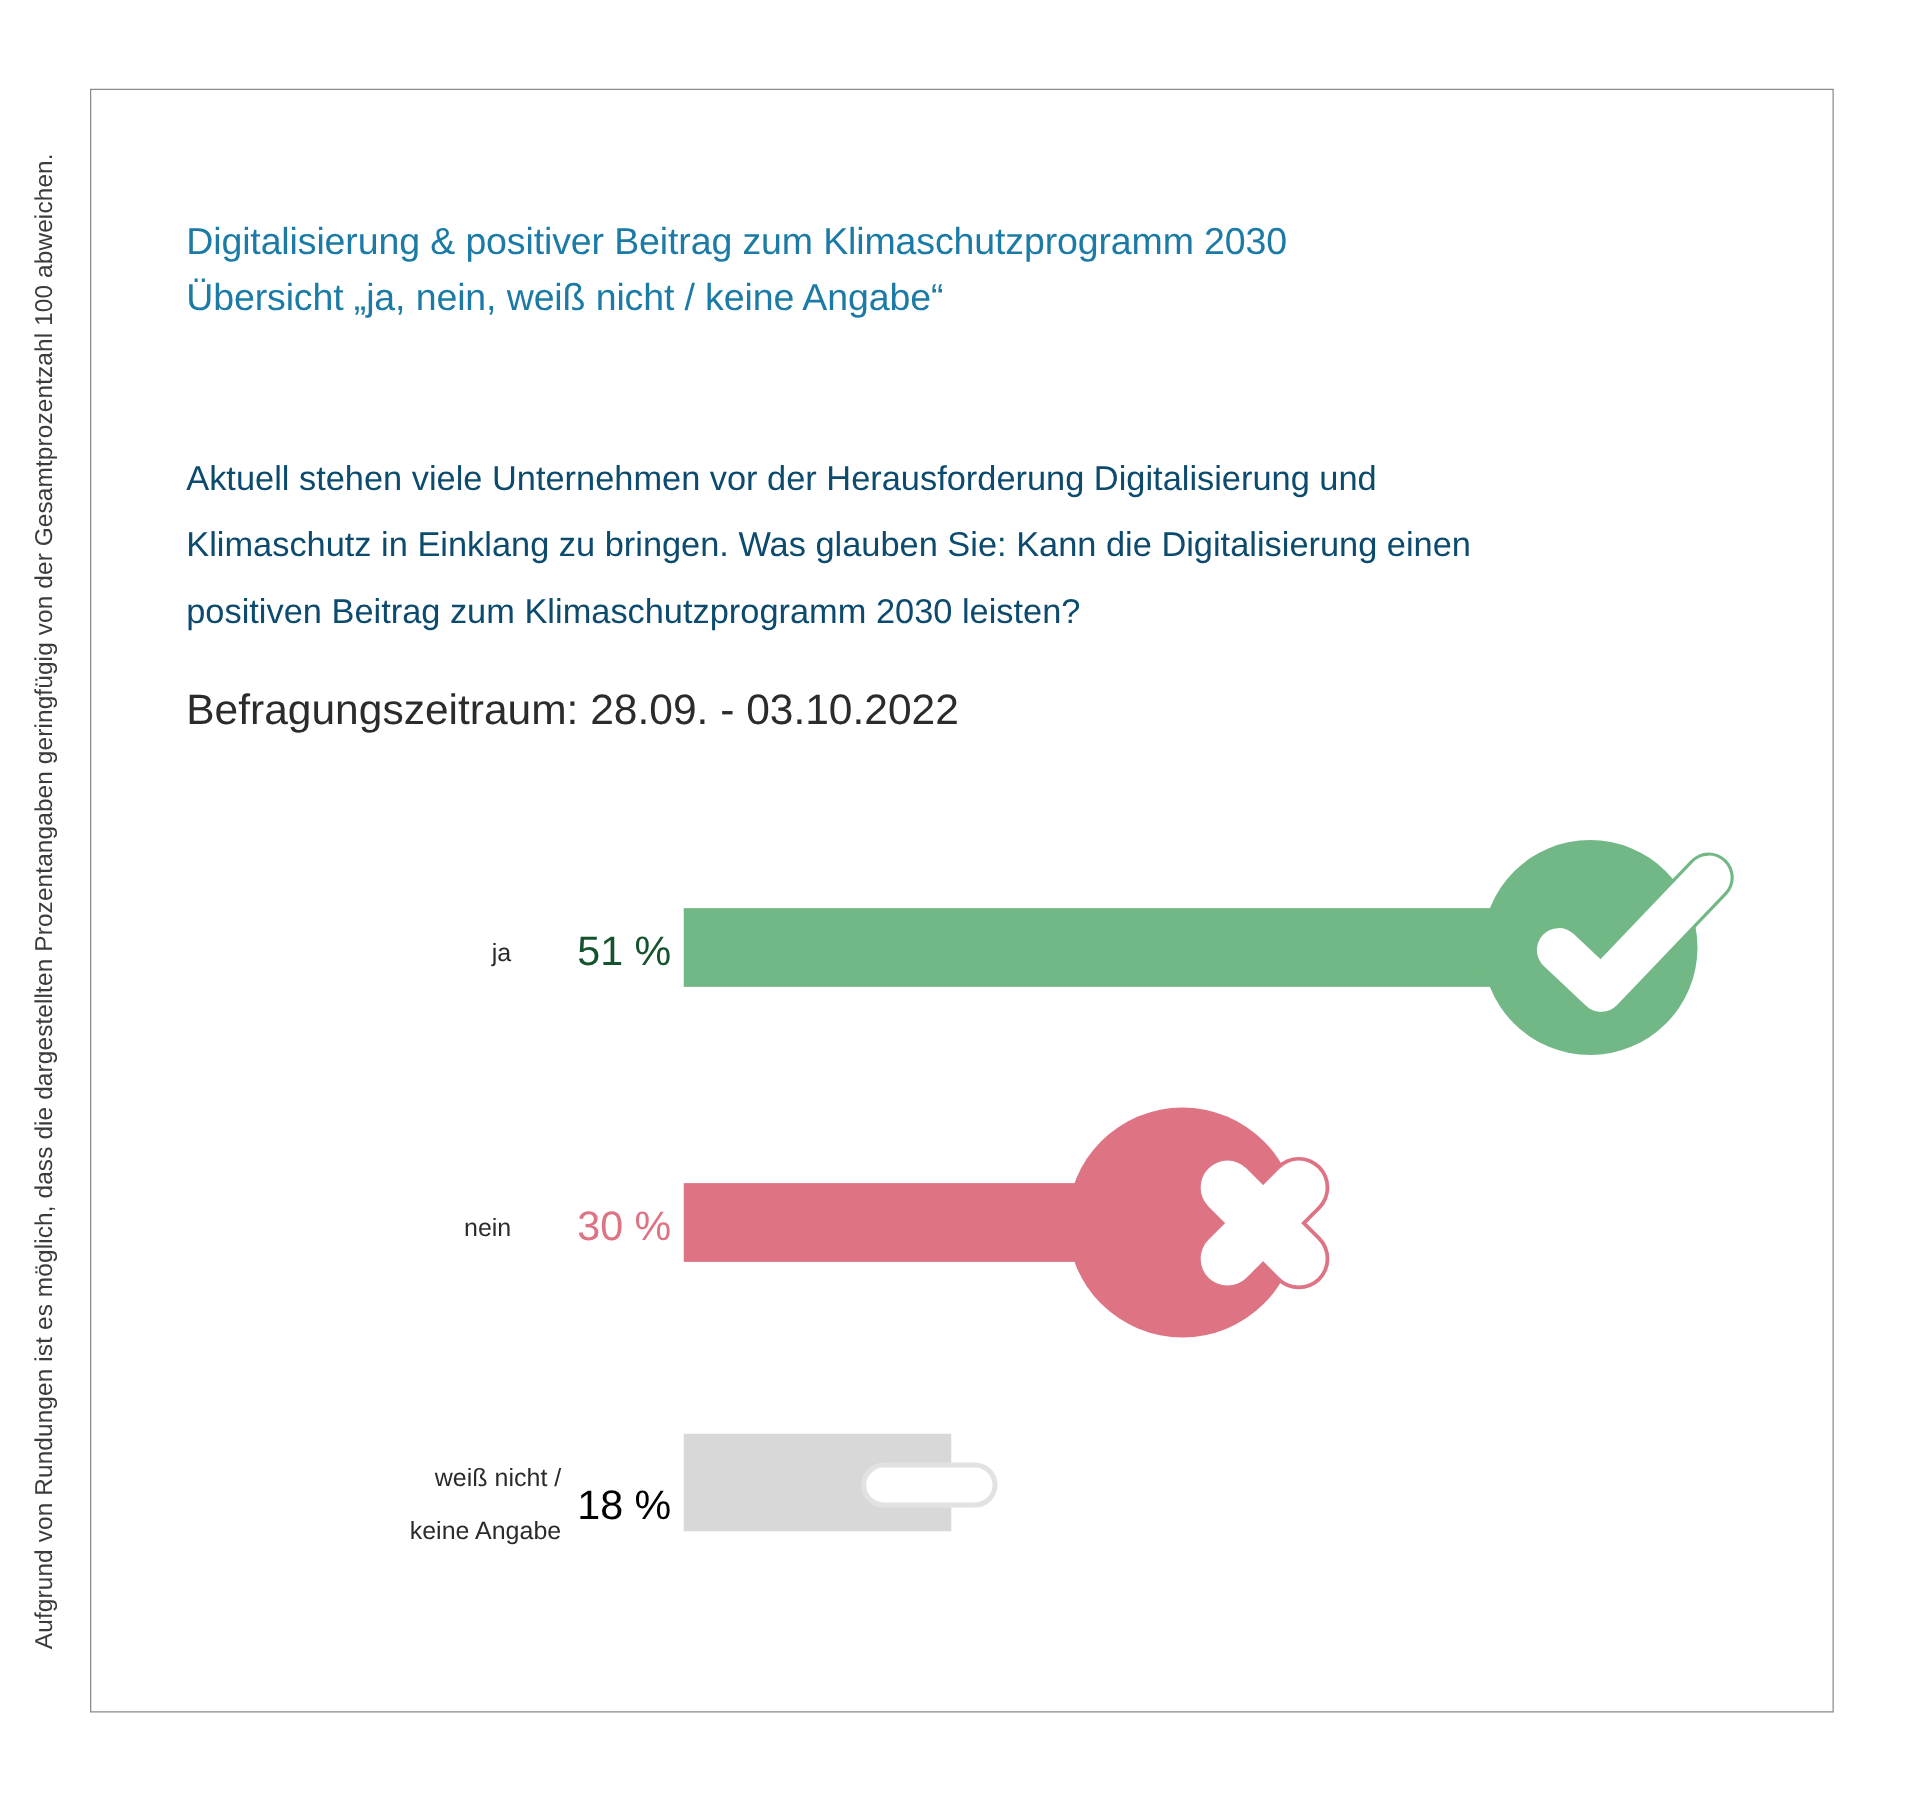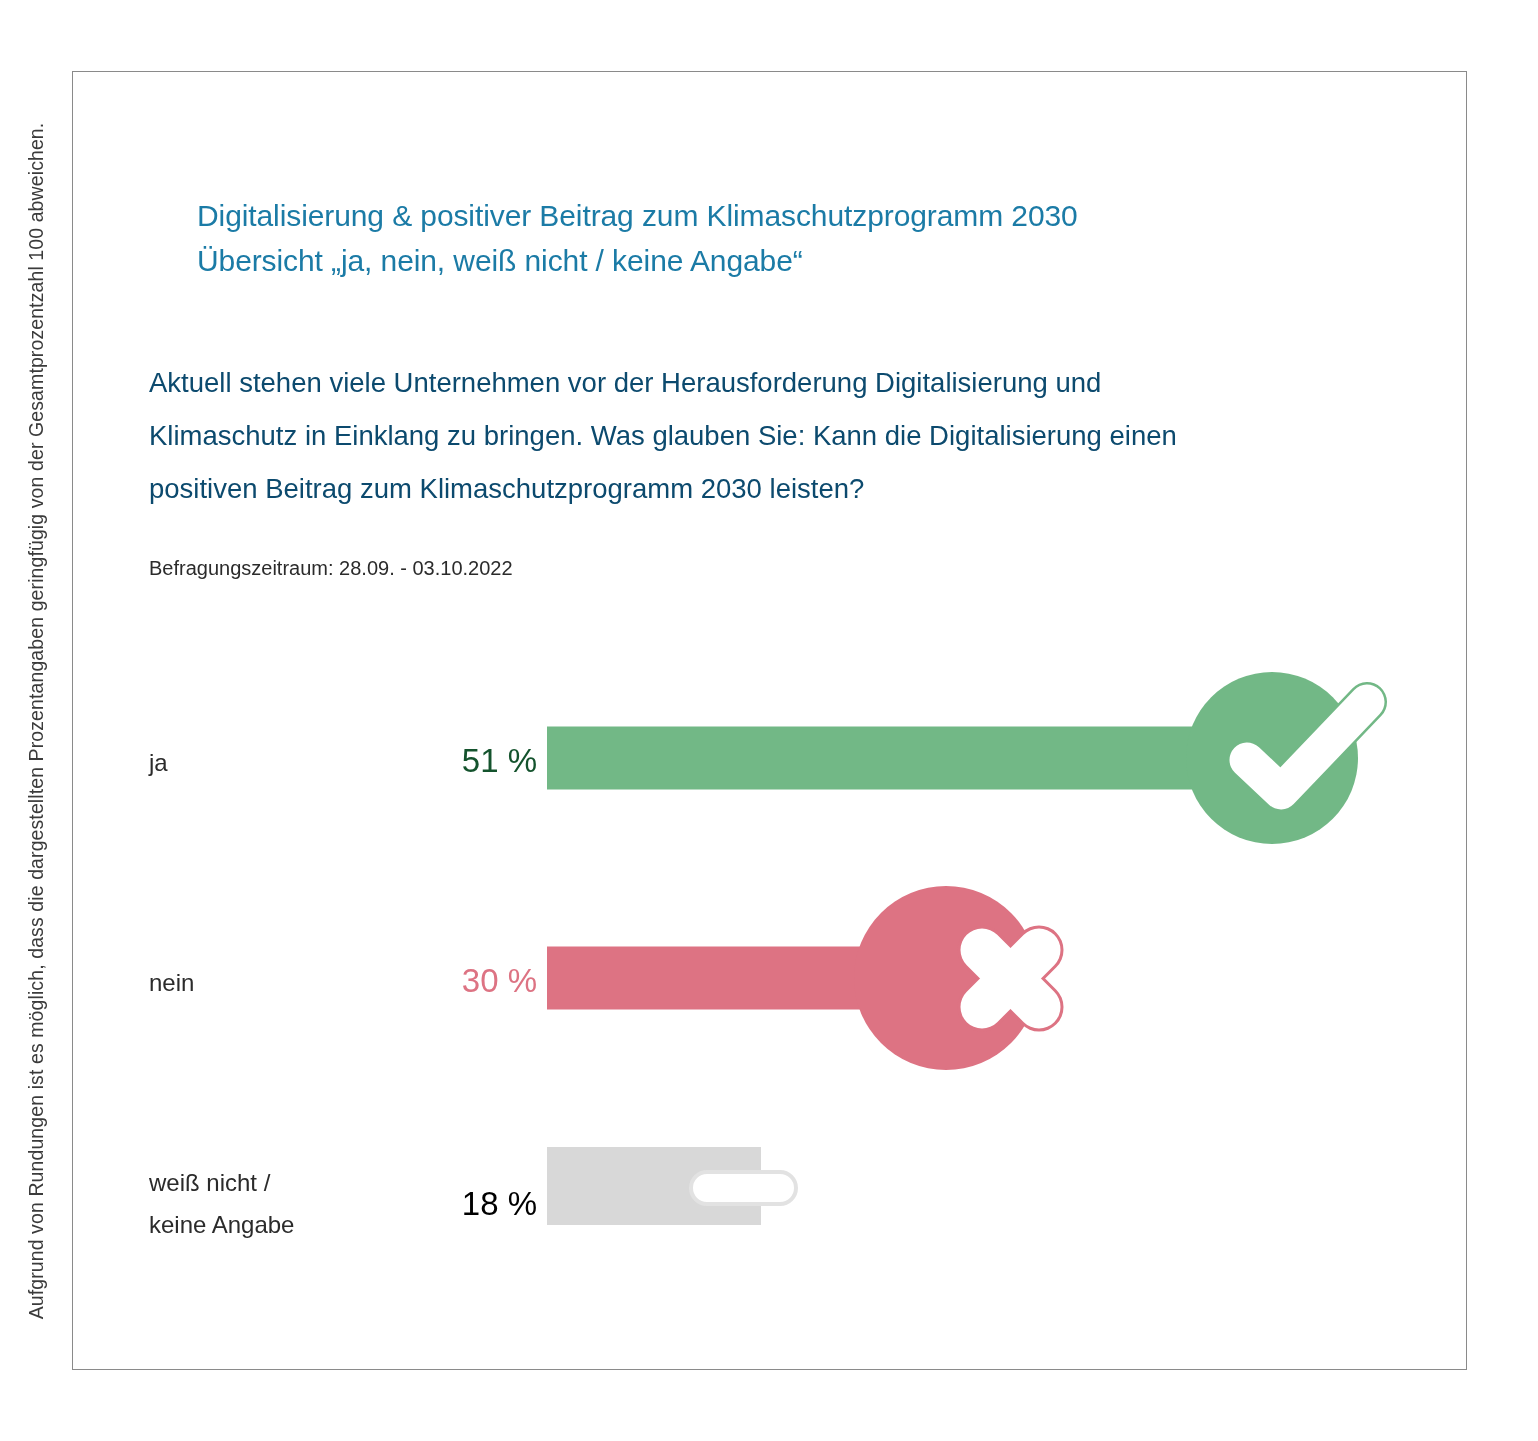--- a/index.html
+++ b/index.html
@@ -45,23 +45,22 @@
     height: 1299px;
     border: 1.5px solid #8a8a8a;
     box-sizing: border-box;
     background: #ffffff;
   }
 
   
   #chart-header {
     position: absolute;
     left: 76px;
-    top: 121px;
+    top: 99px;
     width: 1230px;
-    margin-left: 48px;
   }
   .title-line {
     color: #1b7ba6;
     font-size: 30px;
     line-height: 45px;
     font-weight: 400;
     letter-spacing: -0.1px;
     white-space: nowrap;
     font-family: "Liberation Sans", sans-serif;
   }
@@ -79,21 +78,21 @@
     line-height: 53px;
     font-weight: 400;
     white-space: nowrap;
     font-family: "Liberation Sans", sans-serif;
   }
   #survey-period {
     position: absolute;
     left: 76px;
     top: 476px;
     color: #2b2b2b;
-    font-size: 20px;
+    font-size: 34px;
     line-height: 40px;
     white-space: nowrap;
     font-family: "Liberation Sans", sans-serif;
   }
 
   
   #bars-area {
     position: absolute;
     left: 0px;
     top: 0px;
@@ -101,24 +100,25 @@
     height: 1299px;
   }
   .bar-row {
     position: absolute;
     left: 0;
     width: 1395px;
   }
   .bar-label {
     position: absolute;
     color: #2b2b2b;
-    font-size: 24px;
+    font-size: 20px;
     line-height: 42px;
     white-space: pre-line;
     font-family: "Liberation Sans", sans-serif;
+    text-align: right;
   }
   .bar-value {
     position: absolute;
     font-size: 33px;
     line-height: 34px;
     text-align: right;
     white-space: nowrap;
     font-family: "Liberation Sans", sans-serif;
   }
   .bar-track { position: absolute; }

